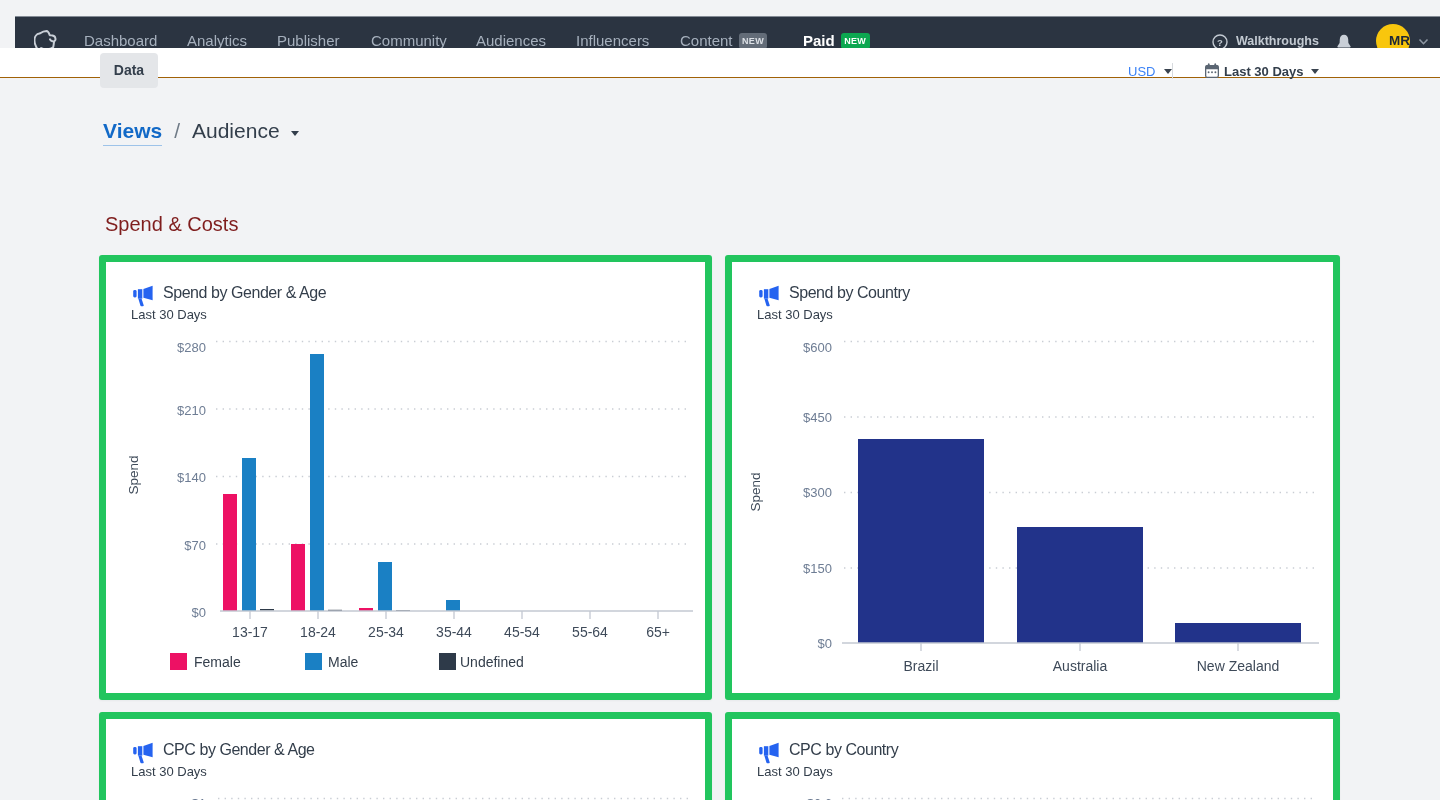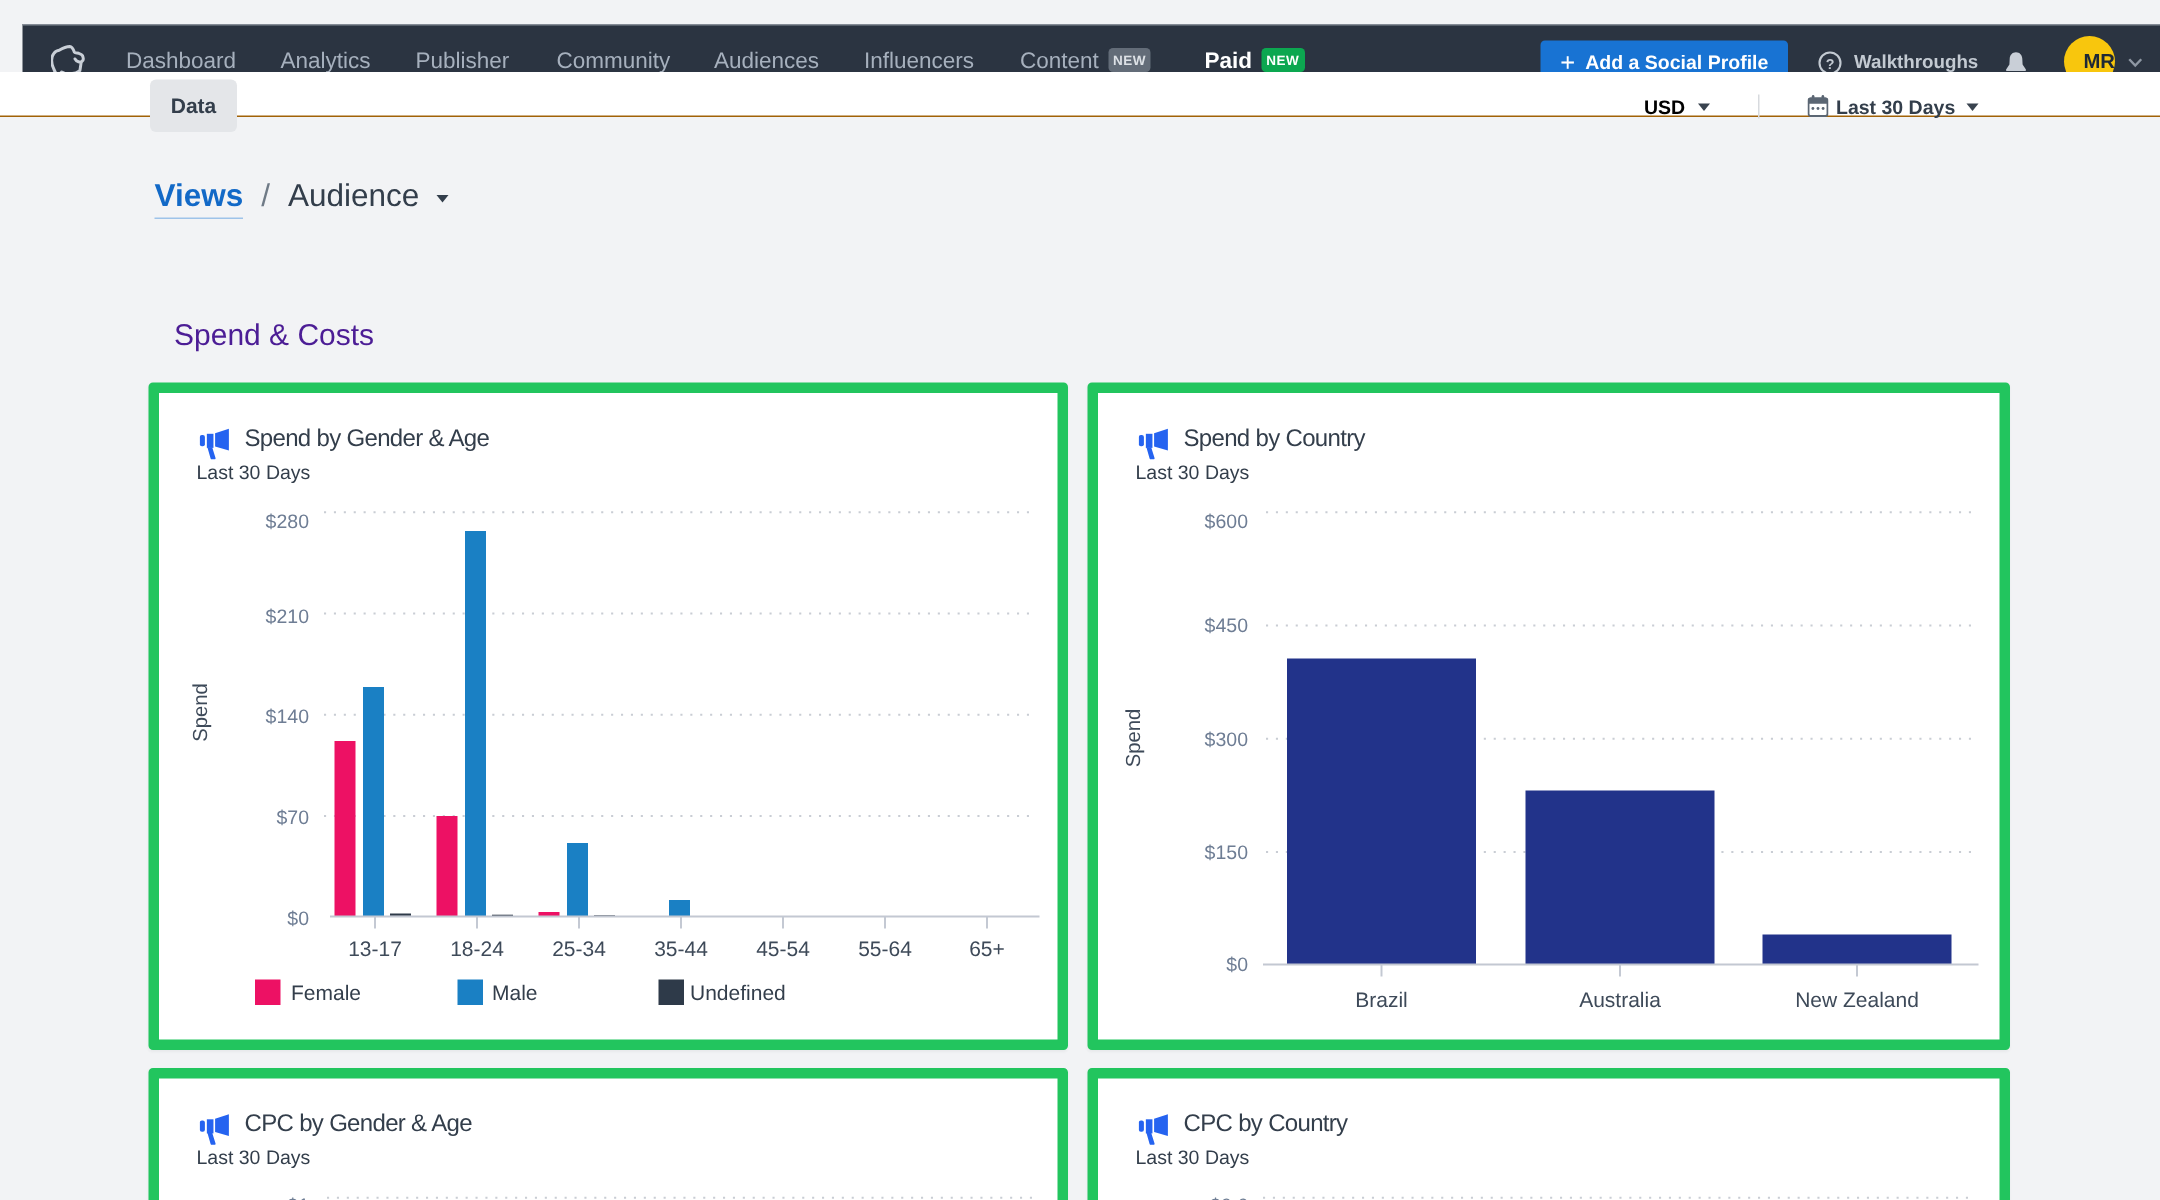--- a/index.html
+++ b/index.html
@@ -14,30 +14,30 @@
 .badge.gray { background:#636c78; color:#dde1e6; }
 .badge.green { background:#0ca750; color:#fff; }
 .paid-underline { position:absolute; left:787px; top:44px; width:30px; height:4px; background:#2f8be8; }
 .btn-blue { position:absolute; left:1012px; top:10px; width:165px; height:29px; background:#1873d3; border-radius:3px; color:#fff; font-size:13px; font-weight:bold; text-align:center; line-height:29px; }
 .walk { position:absolute; left:1221px; top:0; height:48px; line-height:48px; font-size:12.5px; font-weight:bold; color:#c3cad2; }
 .avatar { position:absolute; left:1361px; top:7px; width:34px; height:34px; border-radius:50%; background:#f8c60d; color:#1e2836; font-size:13.5px; font-weight:bold; text-align:right; line-height:34px; }
 
 
 .subbar { position:absolute; left:0; top:48px; width:1440px; height:30px; background:#fff; border-bottom:1px solid #a16207; }
 .data-btn { position:absolute; left:100px; top:5px; width:58px; height:35px; background:#e4e6e9; border-radius:4px; color:#333e4b; font-size:14px; font-weight:bold; text-align:center; line-height:35px; }
-.usd { position:absolute; left:1096px; top:0; height:48px; line-height:48px; font-size:13px; font-weight:bold; color:#000000; }
+.usd { position:absolute; left:1128px; top:0; height:48px; line-height:48px; font-size:13px; font-weight:normal; color:#3b82f6; }
 .vdiv { position:absolute; left:1172px; top:15px; width:1px; height:16px; background:#d7dade; }
 .l30 { position:absolute; left:1224px; top:0; height:48px; line-height:48px; font-size:13px; font-weight:bold; color:#333e4b; }
 .caret { display:inline-block; width:0; height:0; border-left:4.5px solid transparent; border-right:4.5px solid transparent; border-top:5px solid #39434f; vertical-align:2px; }
 
 
 .crumb { position:absolute; left:103px; top:119px; font-size:21px; color:#333e4b; }
 .crumb a { color:#1269c7; font-weight:bold; text-decoration:none; border-bottom:1px solid #9ec3e9; padding-bottom:3px; }
 .crumb .slash { color:#6f7a86; margin:0 12px; }
-.h2 { position:absolute; left:105px; top:213px; font-size:20px; color:#4c1d95;margin-left:11px; }
+.h2 { position:absolute; left:105px; top:213px; font-size:20px; color:#7f1d1d; }
 
 .card { position:absolute; background:#fff; border:7px solid #22c55e; border-radius:3px; box-shadow:0 1px 2px rgba(40,50,60,.05); }
 .card .mega { position:absolute; left:27px; top:23px; }
 .card .title { position:absolute; left:57px; top:22px; font-size:16px; letter-spacing:-0.45px; color:#333e4b; white-space:nowrap; }
 .card .sub { position:absolute; left:25px; top:45px; font-size:13px; color:#333e4b; }
 </style>
 </head>
 <body>
 
 <div class="nav">
@@ -49,21 +49,20 @@
   </svg>
   <div class="nav-item" style="left:69px;">Dashboard</div>
   <div class="nav-item" style="left:172px;">Analytics</div>
   <div class="nav-item" style="left:262px;">Publisher</div>
   <div class="nav-item" style="left:356px;">Community</div>
   <div class="nav-item" style="left:461px;">Audiences</div>
   <div class="nav-item" style="left:561px;">Influencers</div>
   <div class="nav-item" style="left:665px;">Content<span class="badge gray">NEW</span></div>
   <div class="nav-item" style="left:788px; color:#fff; font-weight:bold;">Paid<span class="badge green">NEW</span></div>
   <div class="paid-underline"></div>
-  <div class="btn-blue"><span style="font-size:17px; font-weight:normal; vertical-align:-1px;">+</span>&nbsp; Add a Social Profile</div>
   <svg class="abs" style="left:1197px; top:17px;" width="16" height="16" viewBox="0 0 16 16">
     <circle cx="8" cy="8" r="7" fill="none" stroke="#c3cad2" stroke-width="1.4"></circle>
     <text x="8" y="11.8" font-size="9.5" font-weight="bold" fill="#c3cad2" text-anchor="middle" font-family="Liberation Sans, sans-serif">?</text>
   </svg>
   <div class="walk">Walkthroughs</div>
   <svg class="abs" style="left:1320.5px; top:16.5px;" width="16" height="17" viewBox="0 0 16 17">
     <path d="M8 0.8 C5.5 0.8 3.9 2.7 3.8 5.2 L3.6 9.0 L1.5 12.2 C1.1 12.8 1.5 13.4 2.1 13.4 L13.9 13.4 C14.5 13.4 14.9 12.8 14.5 12.2 L12.4 9.0 L12.2 5.2 C12.1 2.7 10.5 0.8 8 0.8 Z" fill="#c9cfd7"></path>
     <rect x="5.7" y="14.4" width="4.6" height="1.8" rx="0.9" fill="#c9cfd7"></rect>
   </svg>
   <div class="avatar">MR</div>

